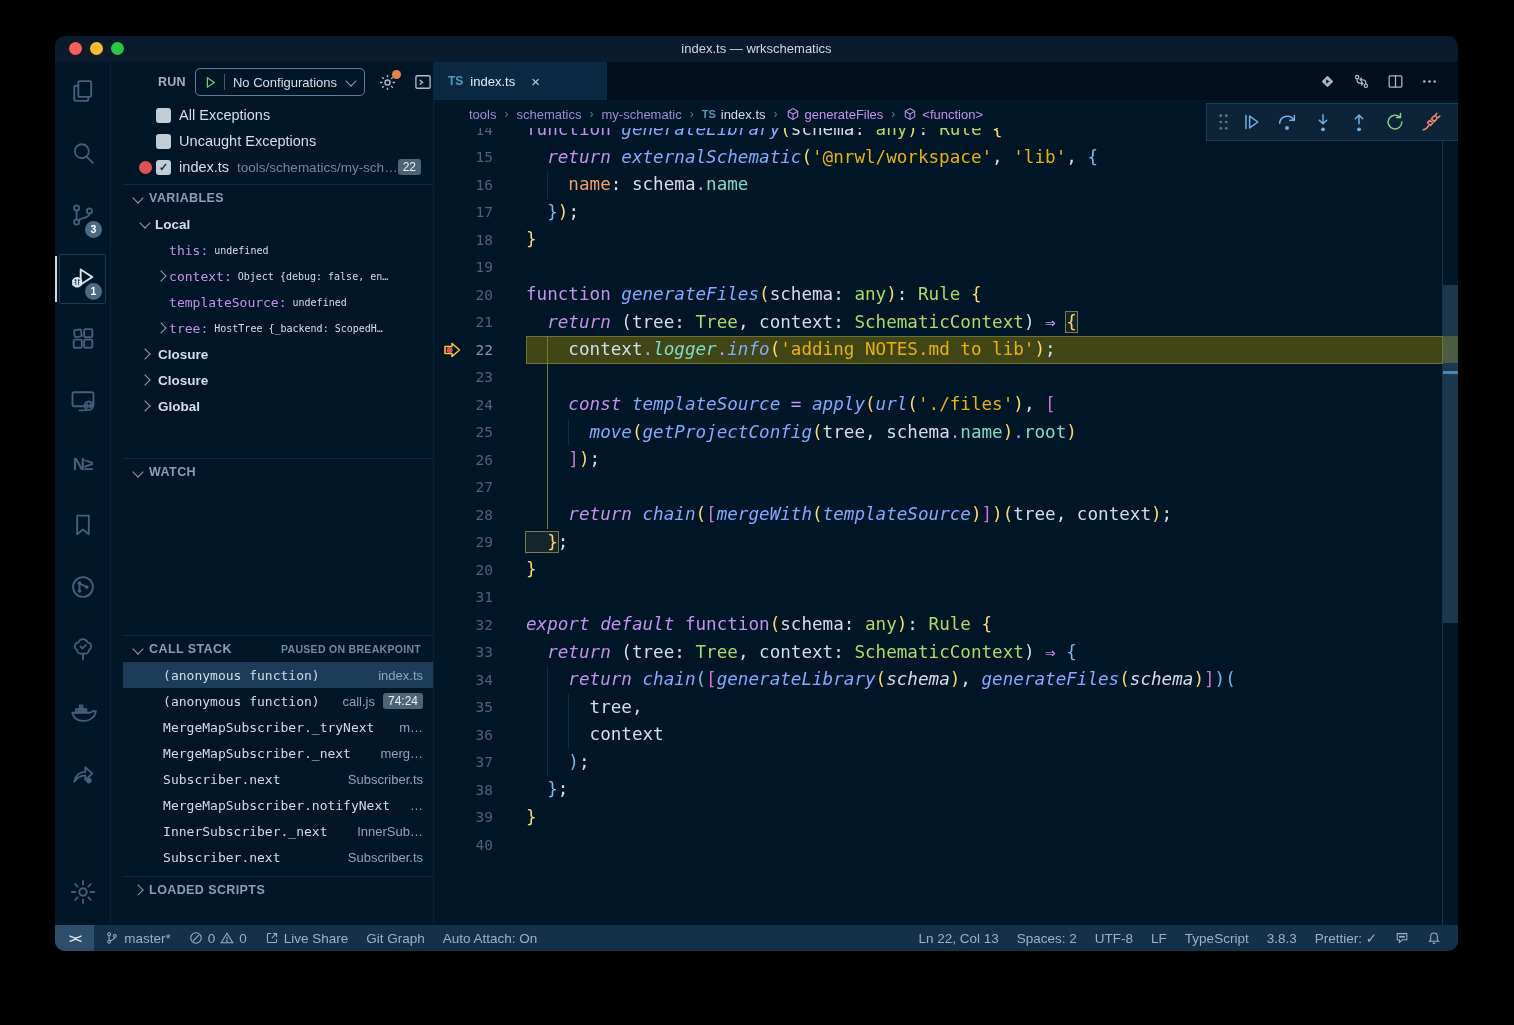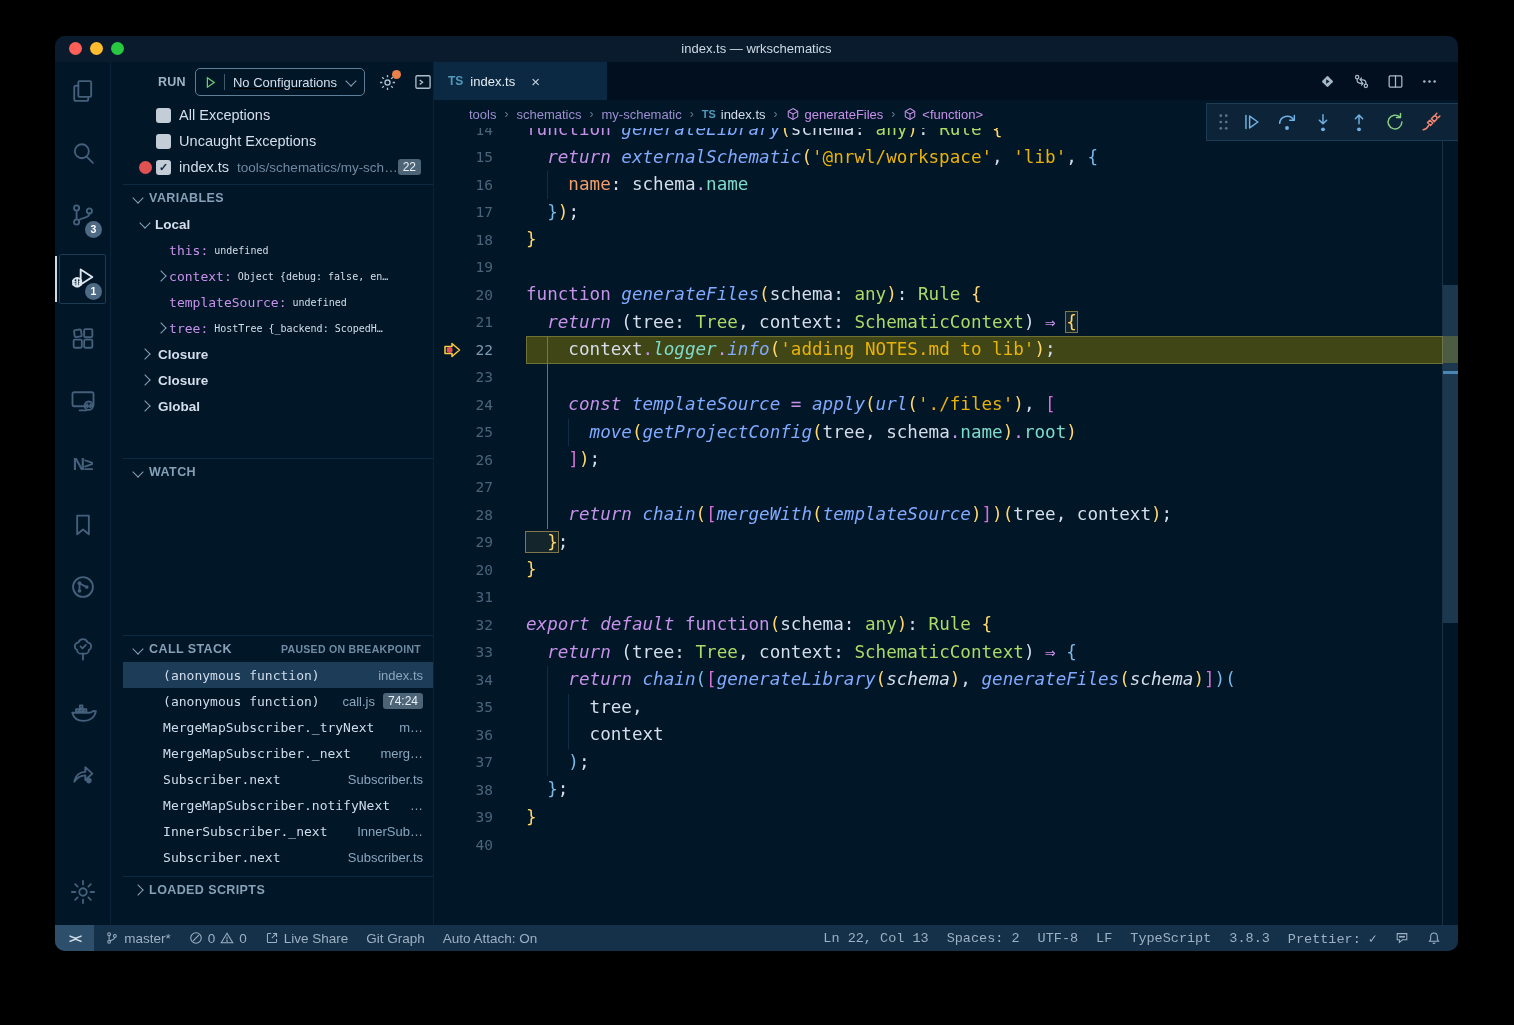--- a/index.html
+++ b/index.html
@@ -116,21 +116,21 @@
   .dtb .grip svg{width:13px;height:20px;}
   .dtb .btn{width:36px;height:32px;display:flex;align-items:center;justify-content:center;color:#6fb1e4;}
   .dtb .btn svg{width:22px;height:22px;}
   .dtb .btn.green{color:#89d185;}
   .dtb .btn.orange{color:#f48771;}
   
   .statusbar{height:26px;flex:none;background:#153049;display:flex;align-items:center;font-size:13.5px;color:#9db1c3;}
   .sb-item{display:flex;align-items:center;gap:5px;padding:0 9px;height:100%;}
   .sb-item svg{width:14px;height:14px;}
   .sb-remote{background:#2e4f6b;color:#d3dfe9;font-weight:bold;letter-spacing:-2px;font-size:13px;padding:0 14px;margin-right:2px;}
-  .sb-right{margin-left:auto;display:flex;align-items:center;padding-right:8px;font-family:Liberation Mono, monospace;}
+  .sb-right{margin-left:auto;display:flex;align-items:center;padding-right:8px;}
 </style>
 </head>
 <body>
 
 <div class="window">
   <div class="titlebar">
     <div class="lights">
       <span class="light l-red"></span>
       <span class="light l-yel"></span>
       <span class="light l-grn"></span>

